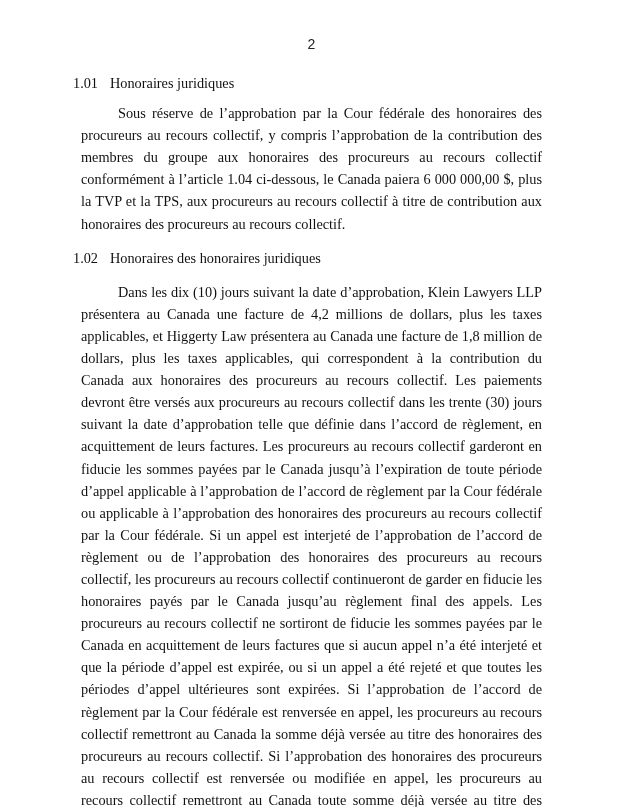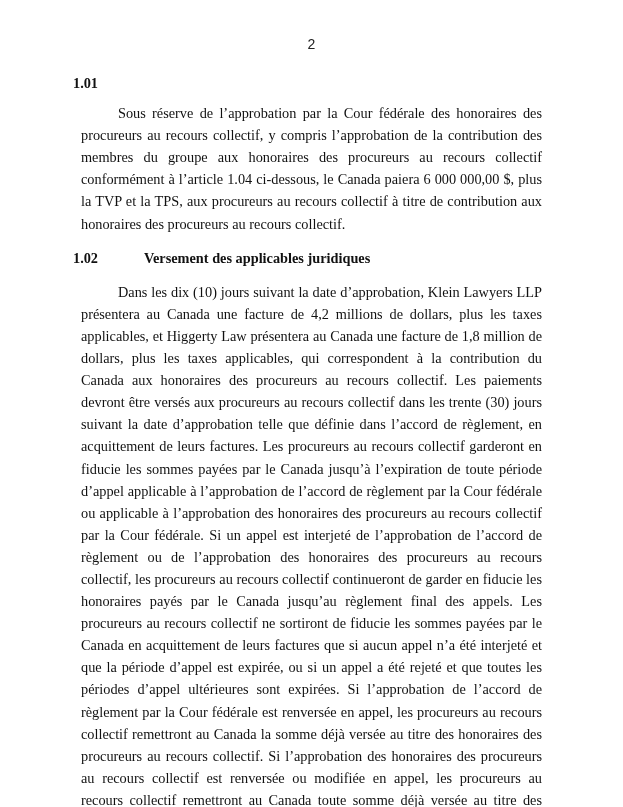--- a/index.html
+++ b/index.html
@@ -12,44 +12,45 @@
   .page-number {
     position: absolute; top: 36px; left: 0; width: 623px; text-align: center;
     font-family: "Liberation Sans", "DejaVu Sans", sans-serif;
     font-size: 14px; color: #222;
   }
   .content {
     position: absolute; left: 73px; top: 72px; width: 477px;
     font-size: 14.3px; line-height: 22.1px;
   }
   .heading {
-    font-weight: bold; margin: 0; display: flex;
+    font-weight: normal; margin: 0; display: flex;
   }
   .heading .num { width: 37px; flex: 0 0 37px; }
   .para {
     margin: 8px; text-align: justify; text-indent: 37px;
   }
   .sec2 { margin-top: 12px; }
   .sec2-heading { margin-bottom: 12px; }
 </style>
 </head>
 <body>
 
 <div class="page">
   <div class="page-number">2</div>
 
   <div class="content">
     <section>
       <h2 class="heading" style="font-size:14.3px;">
         <span class="num">1.01</span>
+        <span>Honoraires juridiques</span>
       </h2>
       <p class="para">Sous réserve de l’approbation par la Cour fédérale des honoraires des procureurs au recours collectif, y compris l’approbation de la contribution des membres du groupe aux honoraires des procureurs au recours collectif conformément à l’article 1.04 ci-dessous, le Canada paiera 6 000 000,00 $, plus la TVP et la TPS, aux procureurs au recours collectif à titre de contribution aux honoraires des procureurs au recours collectif.</p>
     </section>
 
     <section class="sec2">
-      <h2 class="heading sec2-heading" style="font-size:14.3px;gap:34px;">
+      <h2 class="heading sec2-heading" style="font-size:14.3px;">
         <span class="num">1.02</span>
-        <span>Versement des applicables juridiques</span>
+        <span>Honoraires des honoraires juridiques</span>
       </h2>
       <p class="para">Dans les dix (10) jours suivant la date d’approbation, Klein Lawyers LLP présentera au Canada une facture de 4,2 millions de dollars, plus les taxes applicables, et Higgerty Law présentera au Canada une facture de 1,8 million de dollars, plus les taxes applicables, qui correspondent à la contribution du Canada aux honoraires des procureurs au recours collectif. Les paiements devront être versés aux procureurs au recours collectif dans les trente (30) jours suivant la date d’approbation telle que définie dans l’accord de règlement, en acquittement de leurs factures. Les procureurs au recours collectif garderont en fiducie les sommes payées par le Canada jusqu’à l’expiration de toute période d’appel applicable à l’approbation de l’accord de règlement par la Cour fédérale ou applicable à l’approbation des honoraires des procureurs au recours collectif par la Cour fédérale. Si un appel est interjeté de l’approbation de l’accord de règlement ou de l’approbation des honoraires des procureurs au recours collectif, les procureurs au recours collectif continueront de garder en fiducie les honoraires payés par le Canada jusqu’au règlement final des appels. Les procureurs au recours collectif ne sortiront de fiducie les sommes payées par le Canada en acquittement de leurs factures que si aucun appel n’a été interjeté et que la période d’appel est expirée, ou si un appel a été rejeté et que toutes les périodes d’appel ultérieures sont expirées. Si l’approbation de l’accord de règlement par la Cour fédérale est renversée en appel, les procureurs au recours collectif remettront au Canada la somme déjà versée au titre des honoraires des procureurs au recours collectif. Si l’approbation des honoraires des procureurs au recours collectif est renversée ou modifiée en appel, les procureurs au recours collectif remettront au Canada toute somme déjà versée au titre des honoraires des procureurs au recours collectif qui n’est pas incluse dans l’ordonnance finale de la Cour fédérale.</p>
     </section>
   </div>
 </div>
 
 </body></html>

